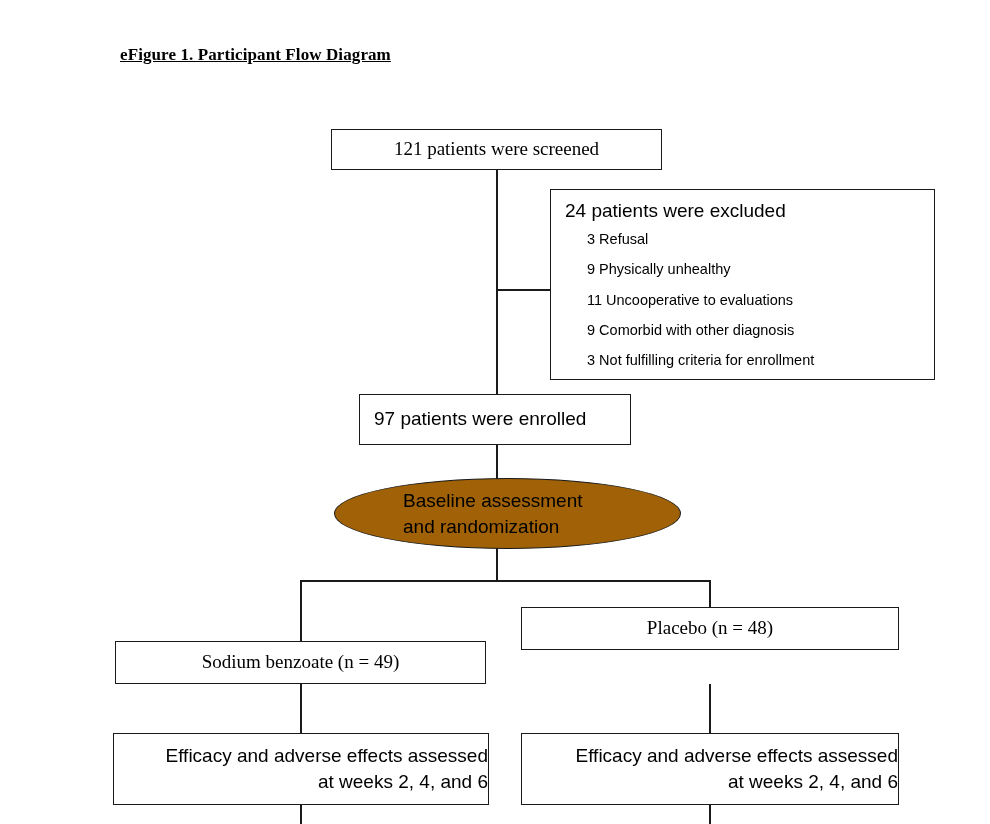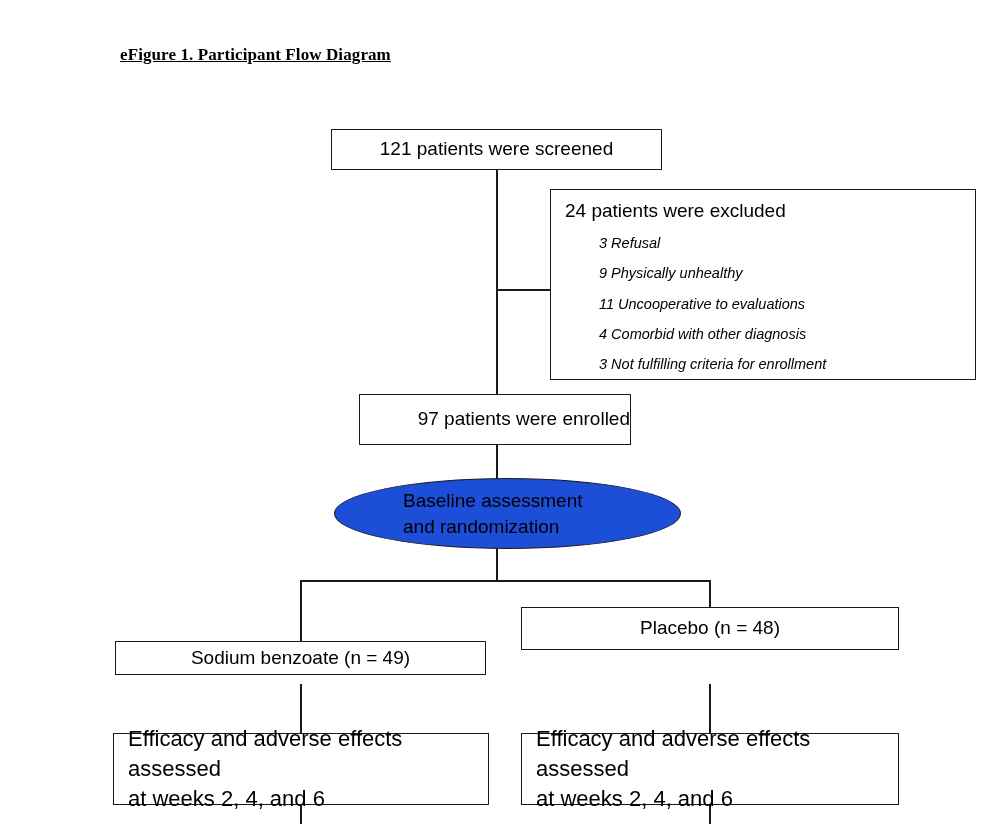--- a/index.html
+++ b/index.html
@@ -51,20 +51,21 @@
     line-height: 1.28;
     color: #000000;
   }
   .node .txt { display: block; }
 
   .node.center {
     display: flex;
     align-items: center;
     justify-content: center;
     text-align: center;
+    font-family: Liberation Serif, serif;
   }
   .node.leftpad {
     display: flex;
     flex-direction: column;
     justify-content: center;
     text-align: left;
     padding-left: 14px;
   }
 
   
@@ -75,49 +76,48 @@
     background: #ffffff;
     padding: 10px 0 10px 14px;
   }
   .excl-head {
     font-size: 19px;
     line-height: 1.2;
     margin-bottom: 8px;
   }
   .excl-list {
     list-style: none;
-    margin: 12px;
+    margin: 0;
     padding: 0 0 0 22px;
-    font-style: italic;
   }
   .excl-list li {
     font-size: 14.5px;
     line-height: 1.2;
     margin: 0 0 13px 0;
     white-space: nowrap;
   }
   .excl-list li:last-child { margin-bottom: 0; }
 
   
   .ellipse-node {
     position: absolute;
     box-sizing: border-box;
     border: 1.6px solid #1a1a1a;
     border-radius: 50%;
-    background: #1d4ed8;
+    background: #a16207;
     display: flex;
     flex-direction: column;
     justify-content: center;
     font-size: 19px;
     line-height: 1.33;
     padding-left: 68px;
     text-align: left;
   }
 
-  .node.two-line { font-size: 22px; line-height: 1.35; }
+  .node.two-line { font-size: 19px; line-height: 1.35; text-align: right; }
 </style>
 </head>
 <body>
 
 <div id="page">
 
   <div class="fig-title">eFigure 1. Participant Flow Diagram</div>
 
   <div class="conn v" style="left:496px; top:169px; height:226px;"></div>
 
@@ -136,41 +136,41 @@
   <div class="conn v" style="left:300px; top:684px; height:50px;"></div>
   <div class="conn v" style="left:709px; top:684px; height:50px;"></div>
 
   <div class="conn v" style="left:300px; top:805px; height:19px;"></div>
   <div class="conn v" style="left:709px; top:805px; height:19px;"></div>
 
   <div class="node center" style="left:331px; top:129px; width:331px; height:41px;">
     <span class="txt">121 patients were screened</span>
   </div>
 
-  <div class="excl-box" style="left:550px; top:189px; width:426px; height:191px;">
+  <div class="excl-box" style="left:550px; top:189px; width:385px; height:191px;">
     <div class="excl-head">24 patients were excluded</div>
     <ul class="excl-list">
       <li>3 Refusal</li>
       <li>9 Physically unhealthy</li>
       <li>11 Uncooperative to evaluations</li>
-      <li>4 Comorbid with other diagnosis</li>
+      <li>9 Comorbid with other diagnosis</li>
       <li>3 Not fulfilling criteria for enrollment</li>
     </ul>
   </div>
 
-  <div class="node leftpad" style="left:359px; top:394px; width:272px; height:51px;align-items:flex-end;">
+  <div class="node leftpad" style="left:359px; top:394px; width:272px; height:51px;">
     <span class="txt">97 patients were enrolled</span>
   </div>
 
   <div class="ellipse-node" style="left:334px; top:478px; width:347px; height:71px;">
     <span class="txt">Baseline assessment</span>
     <span class="txt">and randomization</span>
   </div>
 
-  <div class="node center" style="left:115px; top:641px; width:371px; height:34px;">
+  <div class="node center" style="left:115px; top:641px; width:371px; height:43px;">
     <span class="txt">Sodium benzoate (n = 49)</span>
   </div>
 
   <div class="node center" style="left:521px; top:607px; width:378px; height:43px;">
     <span class="txt">Placebo (n = 48)</span>
   </div>
 
   <div class="node leftpad two-line" style="left:113px; top:733px; width:376px; height:72px;">
     <span class="txt">Efficacy and adverse effects assessed</span>
     <span class="txt">at weeks 2, 4, and 6</span>

